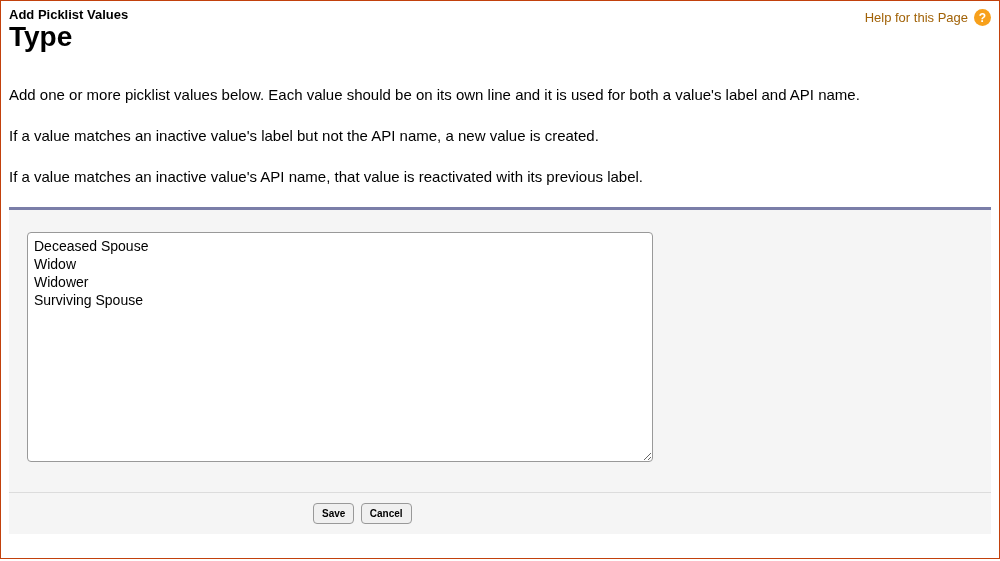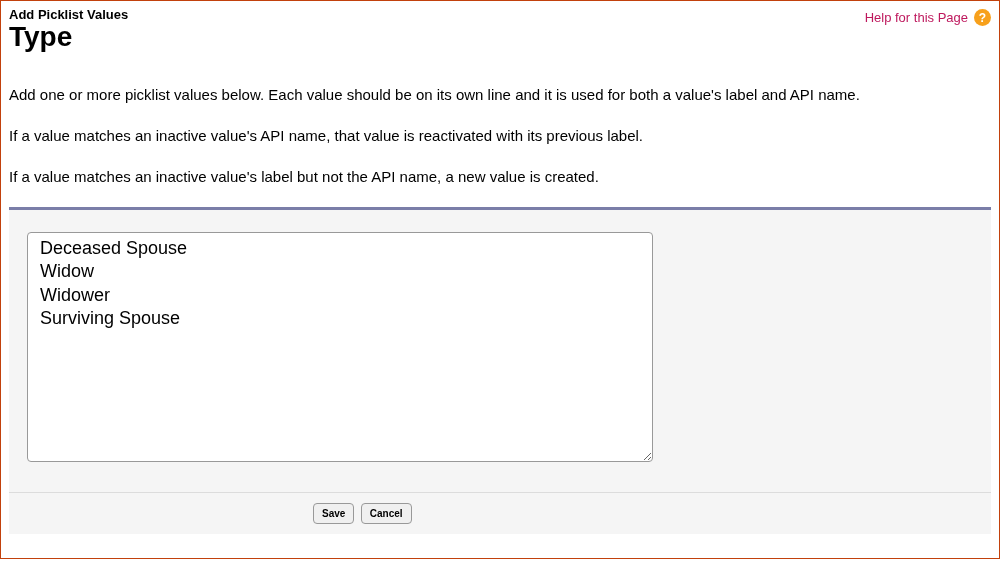--- a/index.html
+++ b/index.html
@@ -44,21 +44,21 @@
       margin-top: 0px;
     }
     .help-link {
       display: flex;
       align-items: center;
       gap: 6px;
       font-size: 13px;
       margin-top: 2px;
     }
     .help-link a {
-      color: #be185d;
+      color: #a16207;
       text-decoration: none;
     }
     .help-icon {
       width: 17px;
       height: 17px;
       background: #f7a01b;
       border-radius: 50%;
       display: inline-flex;
       align-items: center;
       justify-content: center;
@@ -78,22 +78,22 @@
     .form-section {
       margin-top: 14px;
       border-top: 3px solid #7a7ea8;
       background: #f5f5f5;
       padding: 22px 18px 26px 18px;
     }
     .picklist-textarea {
       width: 626px;
       height: 230px;
       font-family: Arial, Helvetica, sans-serif;
-      font-size: 18px;
-      padding: 4px 12px;
+      font-size: 14px;
+      padding: 4px 6px;
       border: 1px solid #999;
       border-radius: 4px;
       resize: both;
       background: #fff;
       line-height: 1.3;
     }
     .button-row {
       border-top: 1px solid #dcdcdc;
       background: #f5f5f5;
       padding: 10px 0 10px 0;
@@ -122,22 +122,22 @@
       <div class="title">Type</div>
     </div>
     <div class="help-link">
       <a href="#">Help for this Page</a>
       <span class="help-icon">?</span>
     </div>
   </div>
 
   <div class="instructions">
     <p>Add one or more picklist values below. Each value should be on its own line and it is used for both a value's label and API name.</p>
+    <p>If a value matches an inactive value's label but not the API name, a new value is created.</p>
     <p>If a value matches an inactive value's API name, that value is reactivated with its previous label.</p>
-    <p>If a value matches an inactive value's label but not the API name, a new value is created.</p>
   </div>
 
   <div class="form-section">
     <textarea class="picklist-textarea" style="">Deceased Spouse
 Widow
 Widower
 Surviving Spouse</textarea>
   </div>
 
   <div class="button-row">

